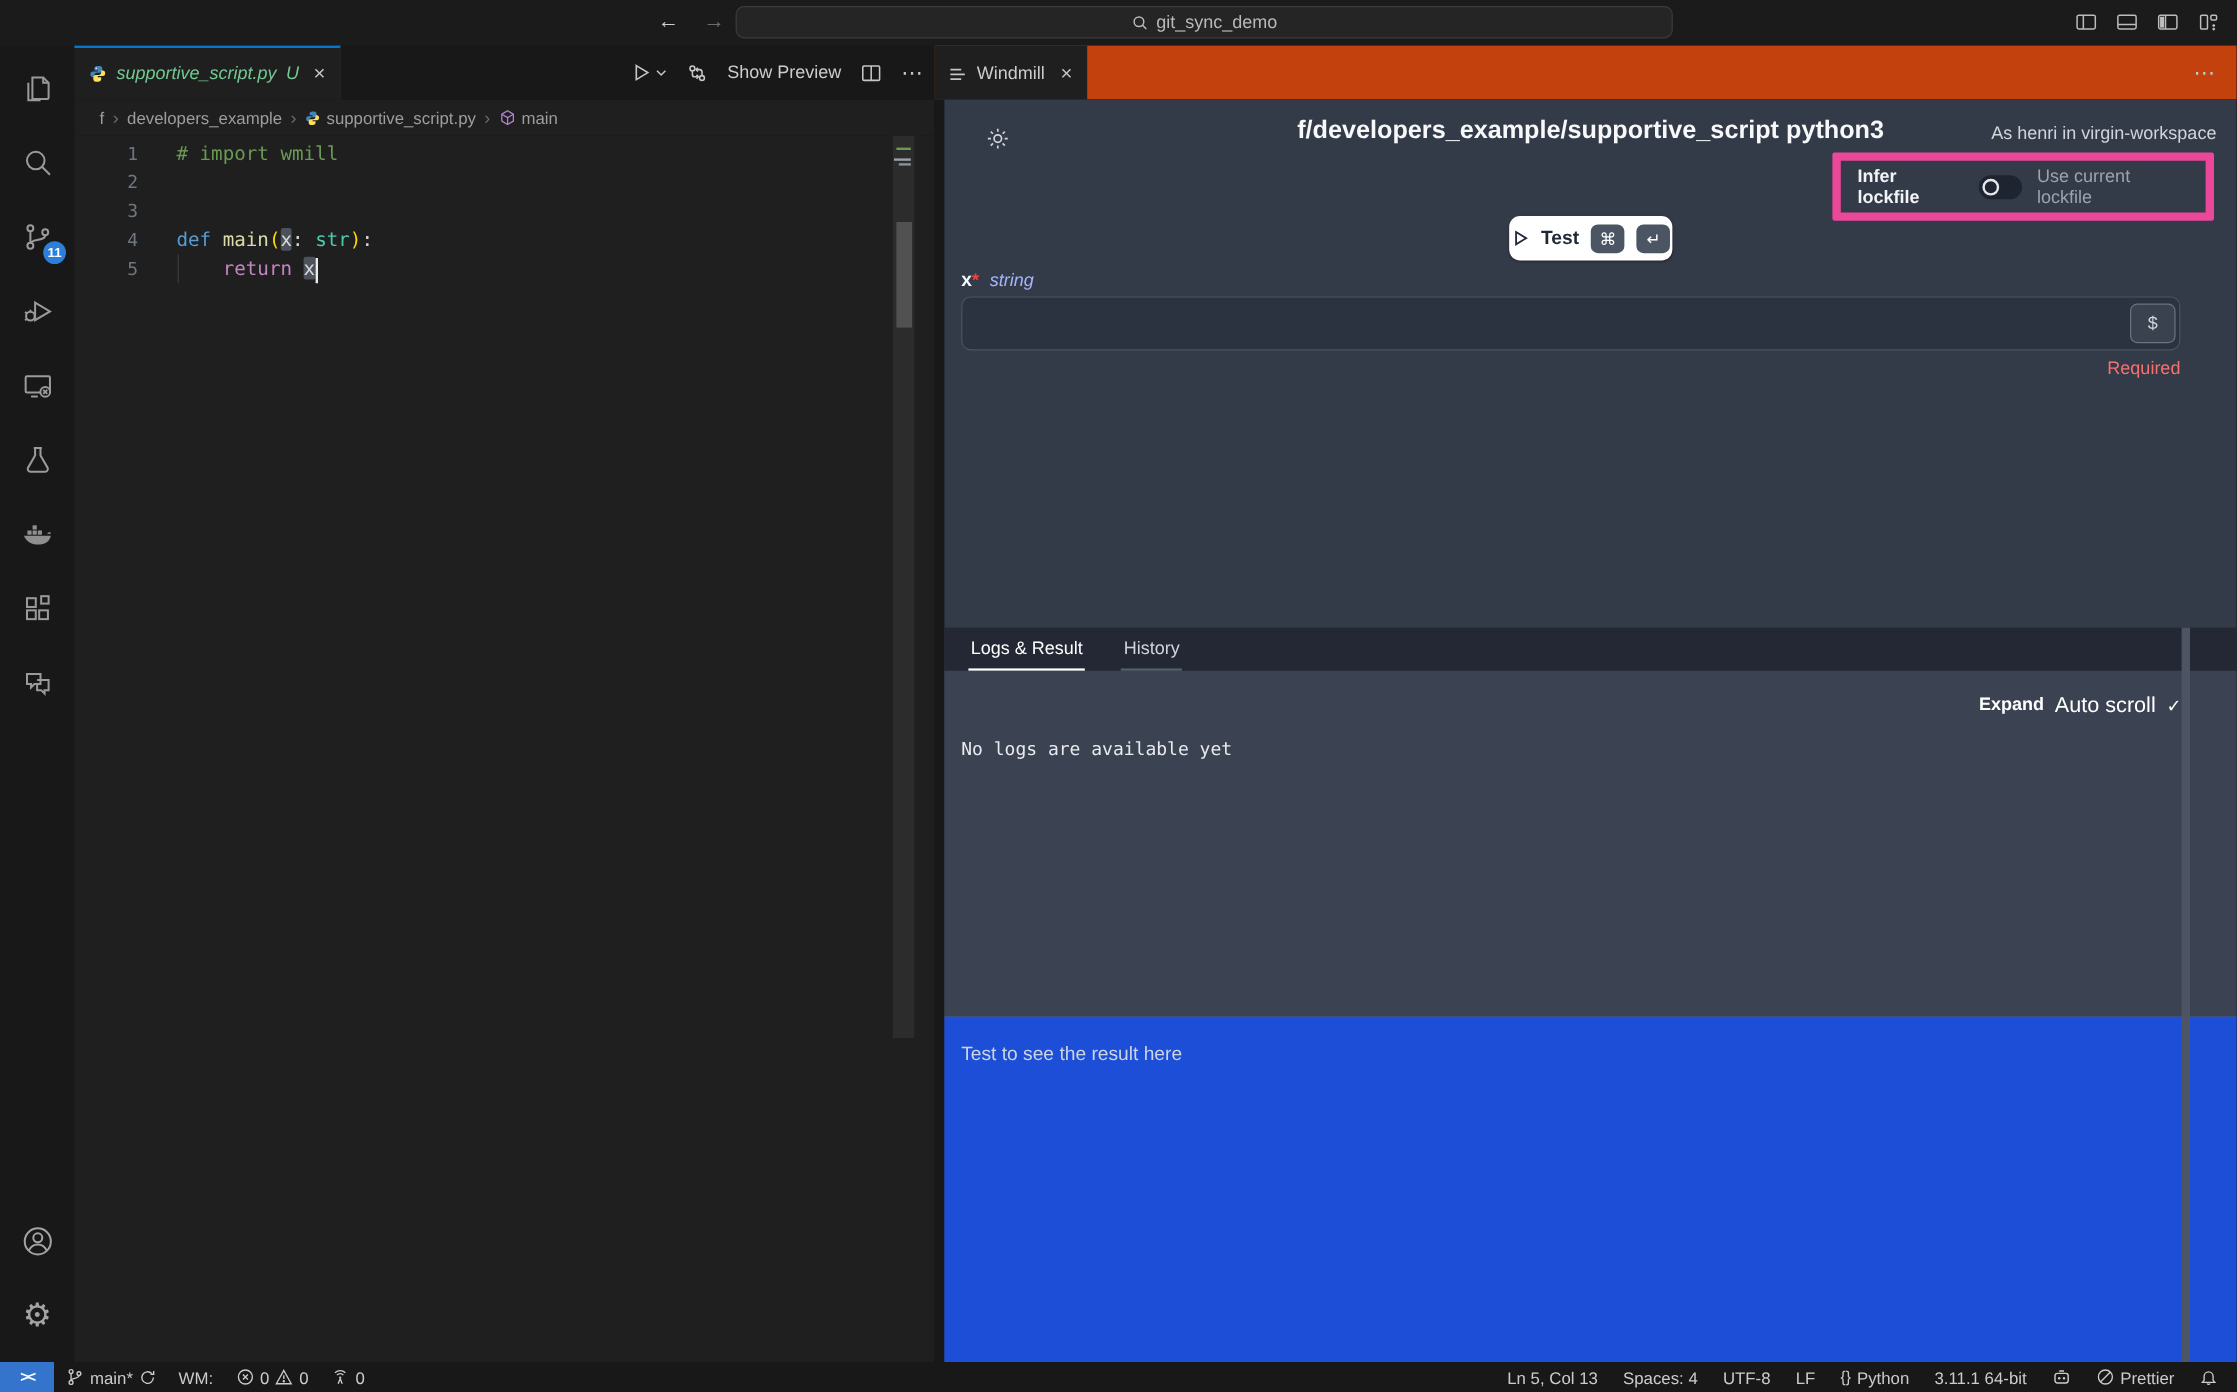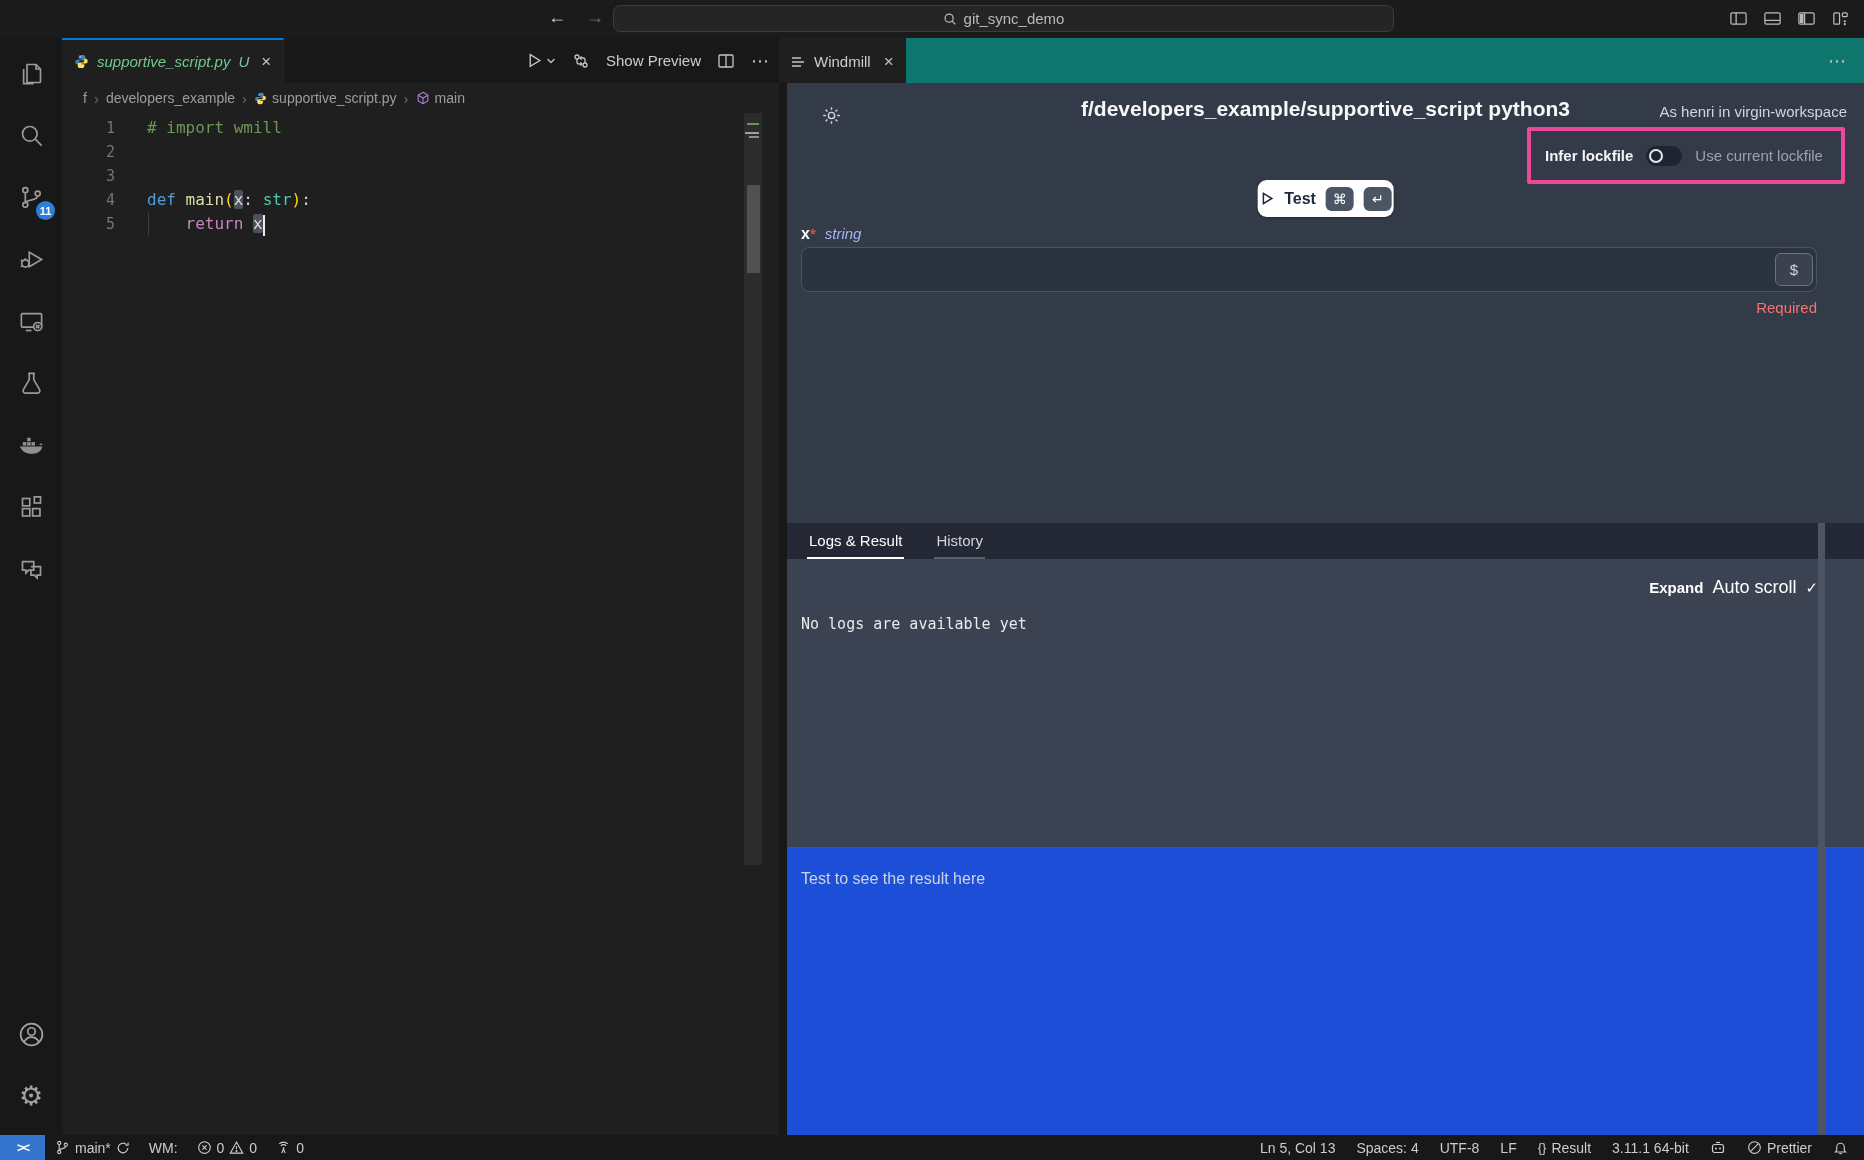--- a/index.html
+++ b/index.html
@@ -59,31 +59,31 @@
   .tok-cursor{position:relative;}
   .tok-cursor::after{content:"";position:absolute;right:-2px;top:1px;height:21px;width:2px;background:#ececec;}
   .has-guide .ct::before{content:"";position:absolute;left:1px;top:0;bottom:0;width:1px;background:#3c3c3c;}
 
   .mm-track{position:absolute;right:17px;top:0;width:18px;height:752px;background:#2c2c2c;}
   .mm-thumb{position:absolute;right:19px;top:72px;width:13px;height:88px;background:#515151;}
   .mm-mark{position:absolute;right:20px;height:2px;}
 
   
   .group2{flex:1;display:flex;flex-direction:column;background:#181818;min-width:0;}
-  .wm-tabbar{height:45px;display:flex;align-items:stretch;background:#0f766e;position:relative;}
+  .wm-tabbar{height:45px;display:flex;align-items:stretch;background:#c2410c;position:relative;}
   .wm-tab{display:flex;align-items:center;gap:9px;padding:0 12px;background:#1f1f1f;border-top:2px solid transparent;}
   .wm-more{position:absolute;right:16px;top:0;height:45px;display:flex;align-items:center;color:#c5c5c5;font-size:18px;letter-spacing:2px;}
   .wm-body{flex:1;position:relative;background:#181818;}
   .webview{position:absolute;left:8px;right:0;top:0;bottom:0;background:#343b48;color:#e5e7eb;}
 
   .wm-form{position:absolute;left:0;right:0;top:0;height:440px;}
   .sun{position:absolute;left:34px;top:22px;color:#d1d5db;}
   .wm-title{position:absolute;left:0;right:0;top:14px;text-align:center;font-size:21px;font-weight:bold;color:#f7f8fa;}
   .wm-context{position:absolute;right:17px;top:20px;font-size:15px;color:#d1d5db;}
-  .lock-box{position:absolute;right:19px;top:44px;width:318px;height:57px;border:4px solid #ec4899;border-radius:2px;
+  .lock-box{position:absolute;right:19px;top:44px;width:318px;height:57px;border:7px solid #ec4899;border-radius:2px;
       display:flex;align-items:center;gap:13px;padding:0 14px;}
   .lock-infer{font-weight:bold;color:#f3f4f6;font-size:15px;}
   .toggle{width:36px;height:20px;border-radius:10px;background:#1e2430;position:relative;flex:none;}
   .toggle-knob{position:absolute;left:3px;top:3px;width:14px;height:14px;border-radius:50%;border:2px solid #e5e7eb;}
   .lock-use{color:#9ca3af;font-size:15px;}
   .test-btn{position:absolute;left:50%;transform:translateX(-50%);top:97px;height:37px;background:#ffffff;border-radius:9px;
       display:flex;align-items:center;gap:10px;padding:0 2px;color:#1f2937;box-shadow:0 1px 2px rgba(0,0,0,.3);}
   .test-label{font-weight:bold;font-size:16px;color:#1f2937;}
   .kbd{background:#4b5563;color:#fff;border-radius:6px;min-width:28px;height:24px;display:flex;align-items:center;justify-content:center;font-size:14px;}
   .field-label{position:absolute;left:14px;top:142px;display:flex;align-items:baseline;gap:9px;}
@@ -469,21 +469,21 @@
         <span>0</span>
       </span>
     </div>
     <div class="sb-right">
       <span class="sb-item">Ln 5, Col 13</span>
       <span class="sb-item">Spaces: 4</span>
       <span class="sb-item">UTF-8</span>
       <span class="sb-item">LF</span>
       <span class="sb-item">
         <span class="braces">{}</span>
-        <span>Result</span>
+        <span>Python</span>
       </span>
       <span class="sb-item">3.11.1 64-bit</span>
       <span class="sb-item">
         <svg width="16" height="16" viewBox="0 0 16 16" fill="none" stroke="#cccccc" stroke-width="1.2">
             <rect x="2.5" y="4.5" width="11" height="8" rx="2"></rect>
             <circle cx="6" cy="8.5" r="1" fill="#ccc" stroke="none"></circle>
             <circle cx="10" cy="8.5" r="1" fill="#ccc" stroke="none"></circle>
             <path d="M6 2.5h4"></path>
           </svg>
       </span>

